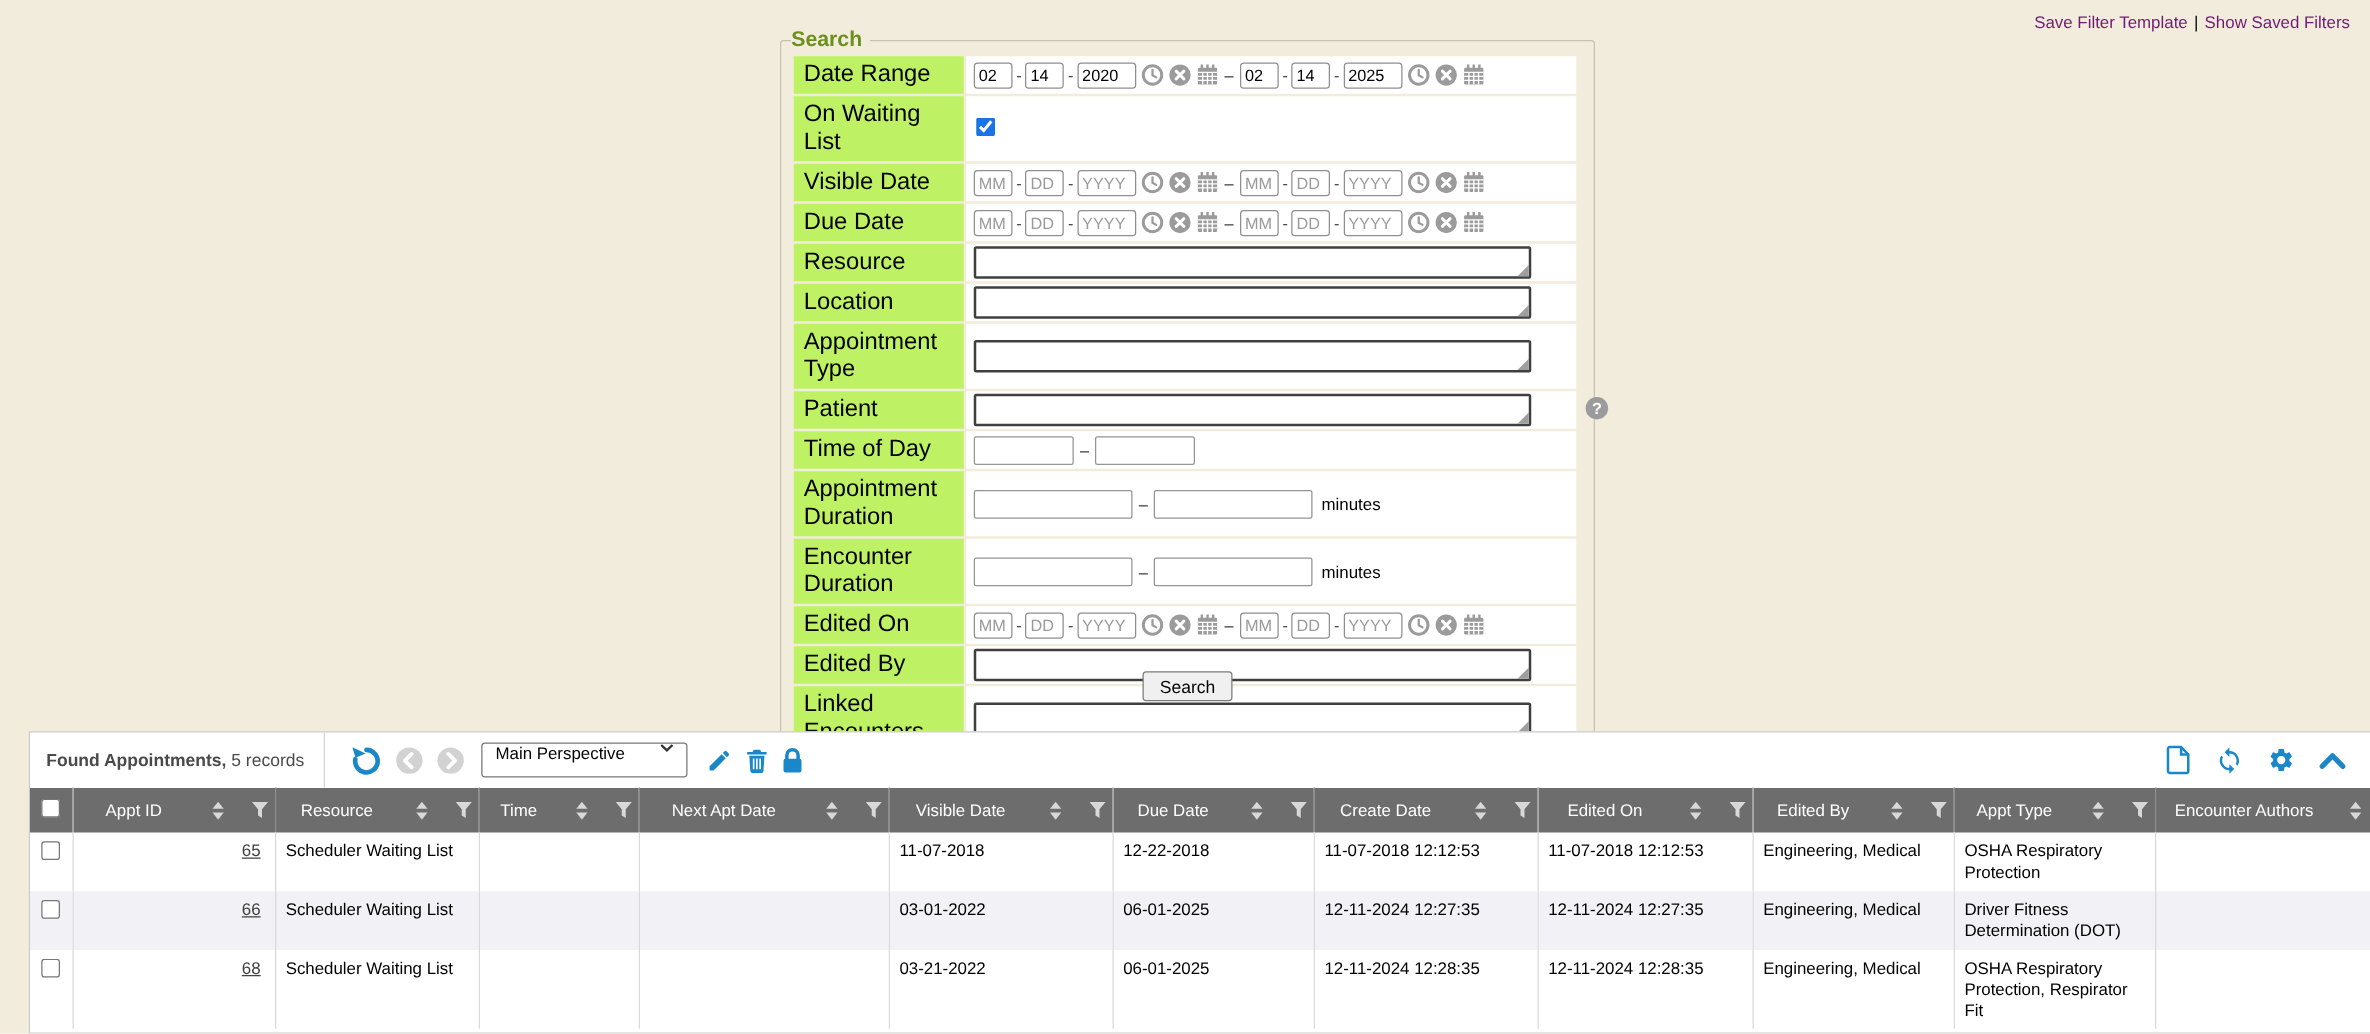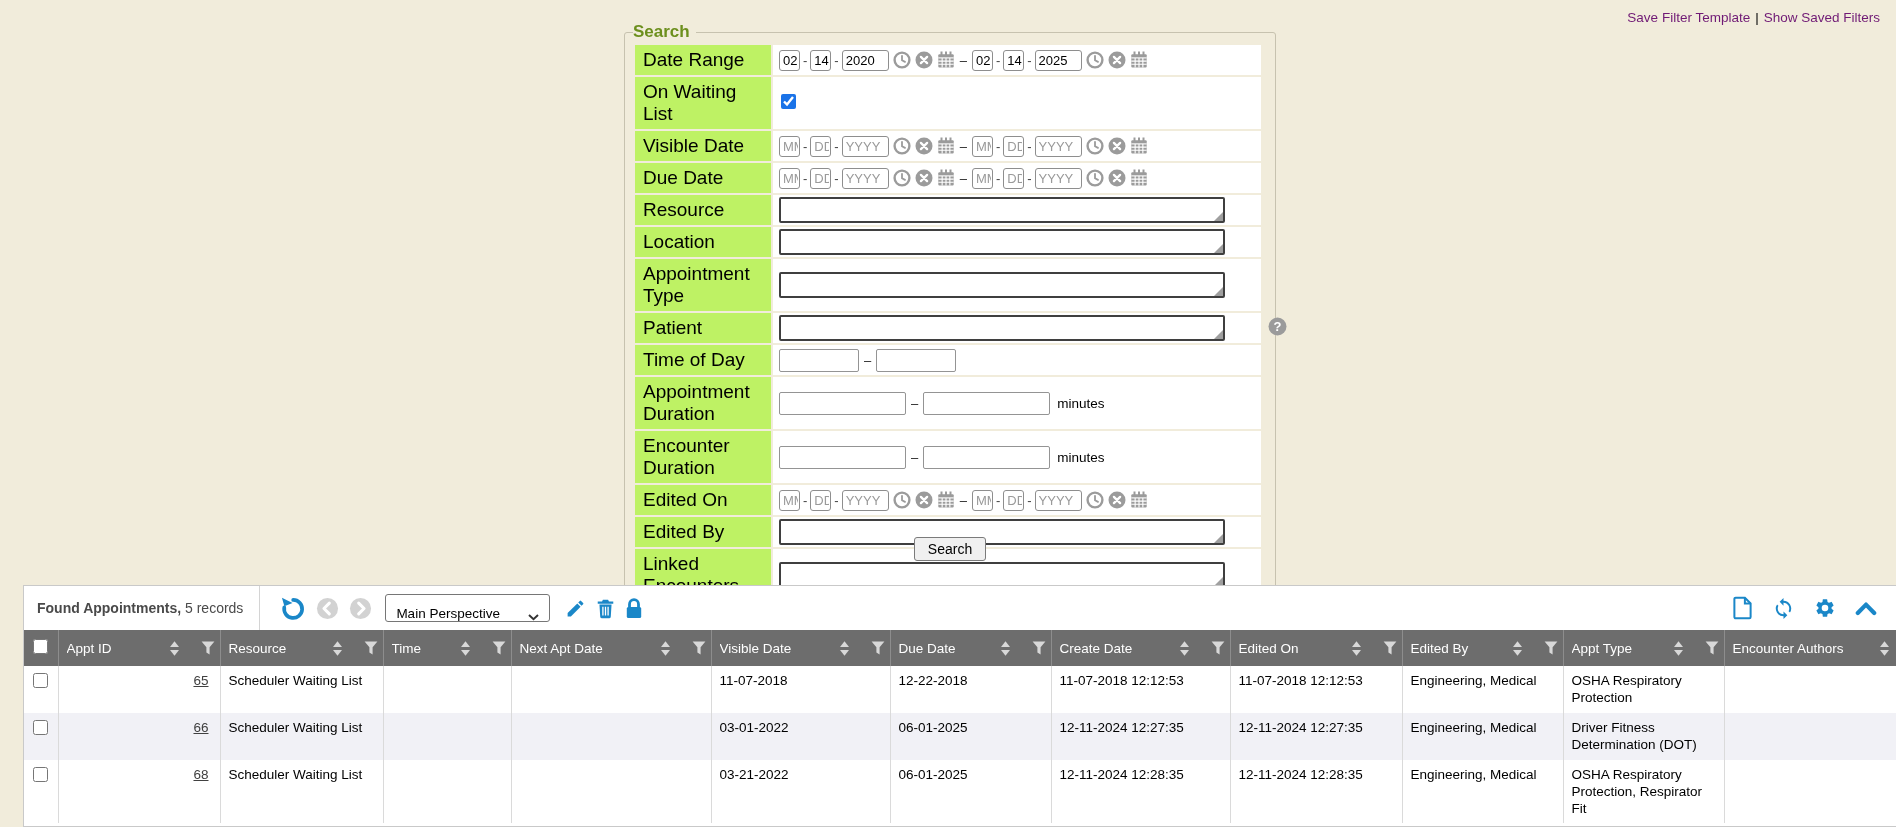--- a/index.html
+++ b/index.html
@@ -21,21 +21,21 @@
   .frow { display:table-row; }
   .lbl { display:table-cell; background:#bef264; width:136px; padding:4px 8px;
          vertical-align:middle; font-size:19px; }
   .val { display:table-cell; background:#fff; padding:2px 6px; vertical-align:middle;
          position:relative; height:29px; }
 
   .dgroup { display:inline-flex; align-items:center; gap:2px; }
   .din { height:21px; border:1px solid #8e8e8e; border-radius:3px; font-family:inherit;
          font-size:13px; padding:0 1px 0 3px; color:#000; background:#fff; }
   .din::placeholder { color:#9a9a9a; }
-  .din.mm, .din.dd { width:21px; }
+  .din.mm, .din.dd { width:31px; }
   .din.yyyy { width:47px; }
   .dhy { color:#444; margin:0 1px; }
   .dash { margin:0 5px; color:#222; }
   .icn { display:inline-flex; align-items:center; cursor:pointer; margin-left:2px; }
 
   .chk { width:15px; height:15px; accent-color:#1a73e8; margin-left:2px; }
 
   .winput-wrap { position:relative; display:inline-block; width:446px; height:26px; }
   .winput { width:100%; height:100%; border:2px solid #3f3f3f; border-radius:2px;
             font-family:inherit; font-size:13px; padding:0 4px; background:#fff; }
@@ -54,31 +54,31 @@
                 background:#f0f0f0; border:1px solid #7b7b7b; border-radius:3px; cursor:pointer; }
 
   
   .panel { position:absolute; top:585px; left:23px; width:1874px; height:242px;
            background:#fff; border:1px solid #c9c9c9; overflow:hidden; }
   .toolbar { height:44px; display:flex; align-items:center; padding:0 14px 0 13px; }
   .result-title { color:#4a4a4a; font-size:14px; white-space:nowrap; }
   .result-title b { font-weight:bold; }
   .tb-divider { width:1px; align-self:stretch; background:#d4d4d4; margin:0 14px 0 16px; }
   .tbtn { display:inline-flex; align-items:center; justify-content:center; cursor:pointer; margin:0 5px; }
-  .perspective-select { display:inline-flex; align-items:flex-end; border:1px solid #767676;
+  .perspective-select { display:inline-flex; align-items:flex-start; border:1px solid #767676;
           border-radius:3px; background:#fff; height:28px; padding:0 10px; font-size:13.5px;
           margin:0 10px 0 8px; cursor:pointer; min-width:165px; justify-content:space-between; gap:14px; }
   .tb-right { margin-left:auto; display:inline-flex; align-items:center; gap:9px; }
 
   
   table { border-collapse:collapse; table-layout:fixed; width:100%; }
   thead th { background:#6d6d6d; color:#fff; font-weight:normal; font-size:13.5px; height:36px;
              text-align:left; padding:0 5px 0 8px; border-left:1px solid #8d8d8d; overflow:hidden; }
   thead th:first-child { border-left:none; padding:0; text-align:center; }
-  .th-inner { display:flex; align-items:center; gap:18px; }
+  .th-inner { display:flex; align-items:center; gap:18px;text-align:center; }
   .th-label { flex:1 1 auto; white-space:nowrap; overflow:hidden; }
   .hchk { width:15px; height:15px; }
   tbody td { vertical-align:top; padding:6px 8px; font-size:13.5px; line-height:17px;
              border-left:1px solid #dadada; overflow:hidden; }
   tbody td:first-child { border-left:none; text-align:center; padding:7px 0 0 0; }
   tbody tr { height:47px; }
   tbody tr:nth-child(even) { background:#f1f1f6; }
   td.col-appt_id { text-align:right; padding-right:11px; }
   .id-link { color:#404040; text-decoration:underline; cursor:pointer; }
   .bchk { width:15px; height:15px; }

